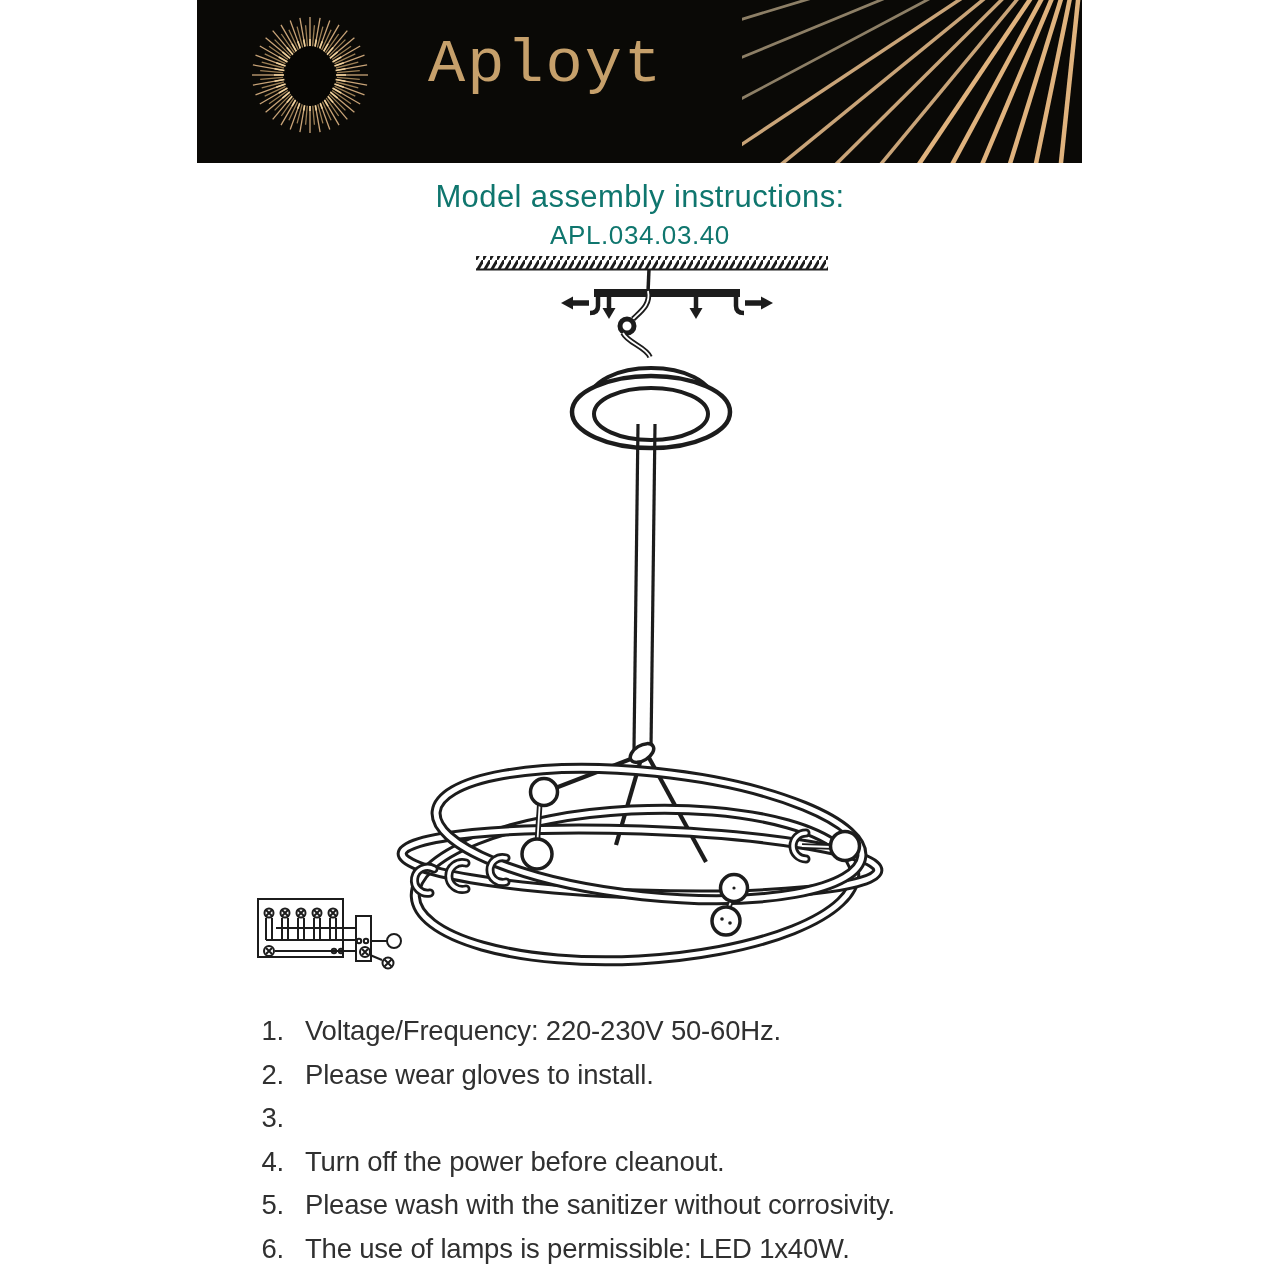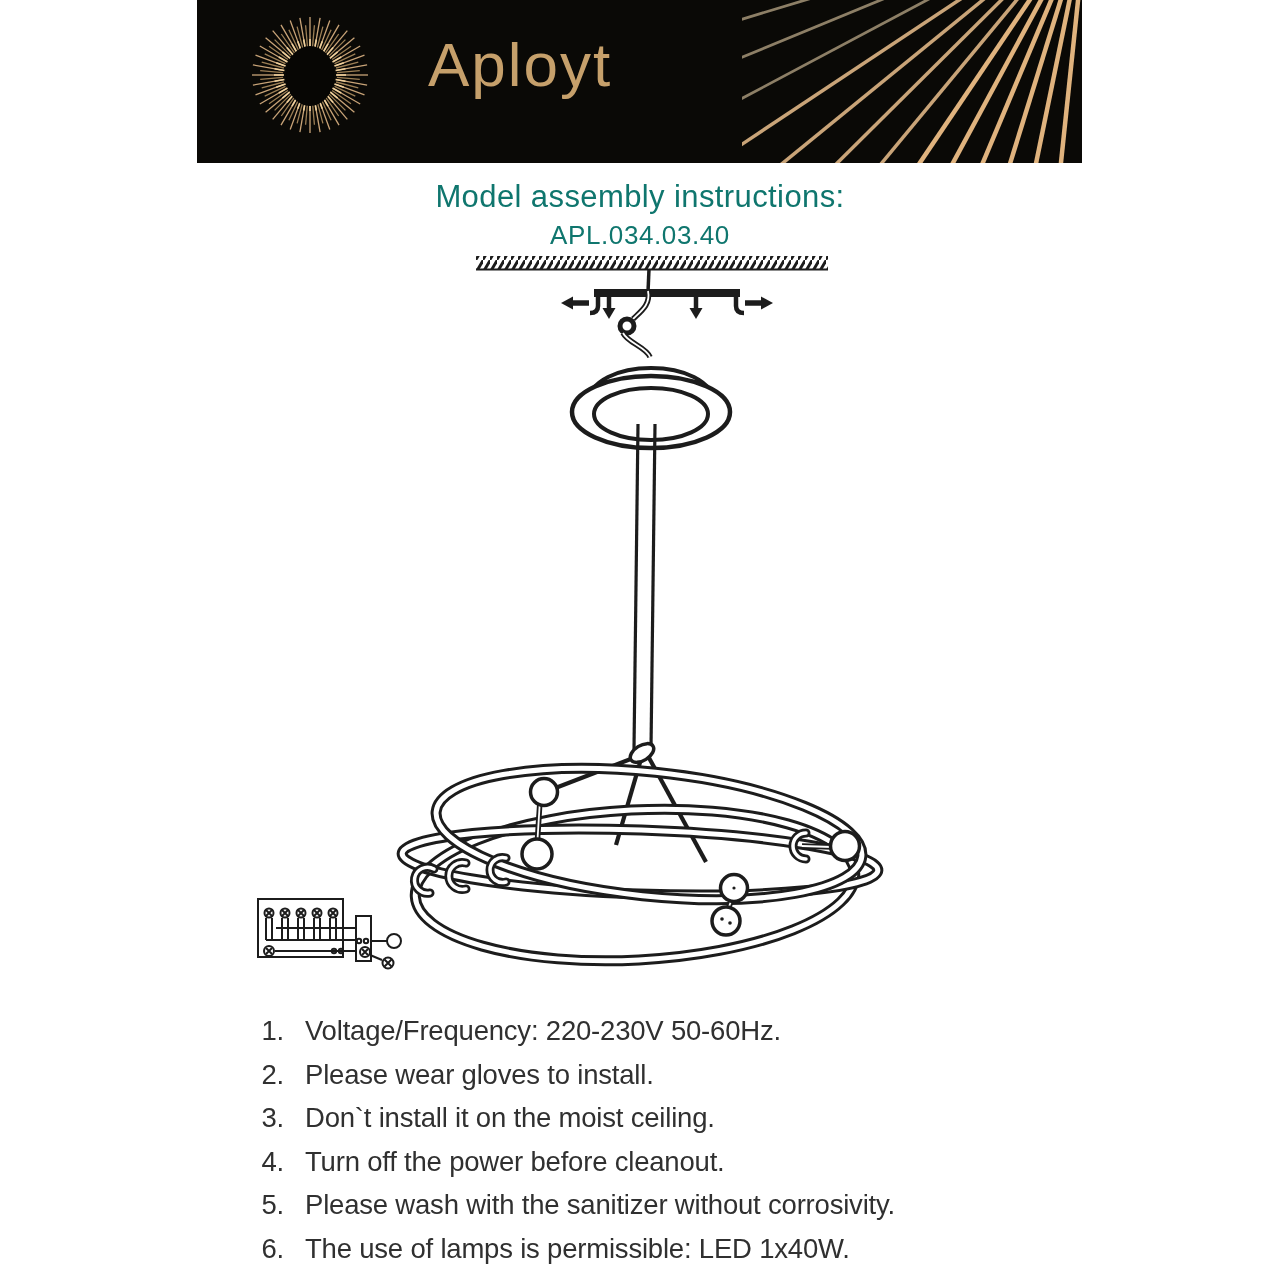--- a/index.html
+++ b/index.html
@@ -1,19 +1,19 @@
 <!DOCTYPE html>
 <html><head>
 <meta charset="utf-8">
 <style>
   html,body{margin:0;padding:0;background:#fff;}
   #page{position:relative;width:1280px;height:1280px;background:#ffffff;overflow:hidden;
         font-family:"Liberation Sans",sans-serif;}
   
-  .banner{position:absolute;left:197px;top:0;width:885px;height:163px;background:#0a0906;overflow:hidden;}
+  .banner{position:absolute;left:197px;top:0;width:885px;height:163px;background:#0a0906;overflow:hidden;font-family:Liberation Mono, monospace;}
   .brand{position:absolute;left:231px;top:34px;font-size:62px;font-weight:400;letter-spacing:2px;
          color:#c6a06b;line-height:1;}
   .logo-svg{position:absolute;left:46px;top:8px;}
   .fan-svg{position:absolute;right:0;top:0;}
   
   .titles{position:absolute;left:0;top:179px;width:1280px;text-align:center;color:#0f766e;}
   .titles .h1{font-size:31px;letter-spacing:0.4px;}
   .titles .h2{font-size:26px;letter-spacing:0.6px;margin-top:5px;}
   
   .figure{position:absolute;left:230px;top:248px;}
@@ -349,21 +349,20 @@
     <div class="item">
       <span class="num">1.</span>
       <span class="txt">Voltage/Frequency: 220-230V 50-60Hz.</span>
     </div>
     <div class="item">
       <span class="num">2.</span>
       <span class="txt">Please wear gloves to install.</span>
     </div>
     <div class="item">
       <span class="num">3.</span>
-      <span class="txt">Don`t install it on the moist ceiling.</span>
     </div>
     <div class="item">
       <span class="num">4.</span>
       <span class="txt">Turn off the power before cleanout.</span>
     </div>
     <div class="item">
       <span class="num">5.</span>
       <span class="txt">Please wash with the sanitizer without corrosivity.</span>
     </div>
     <div class="item">

